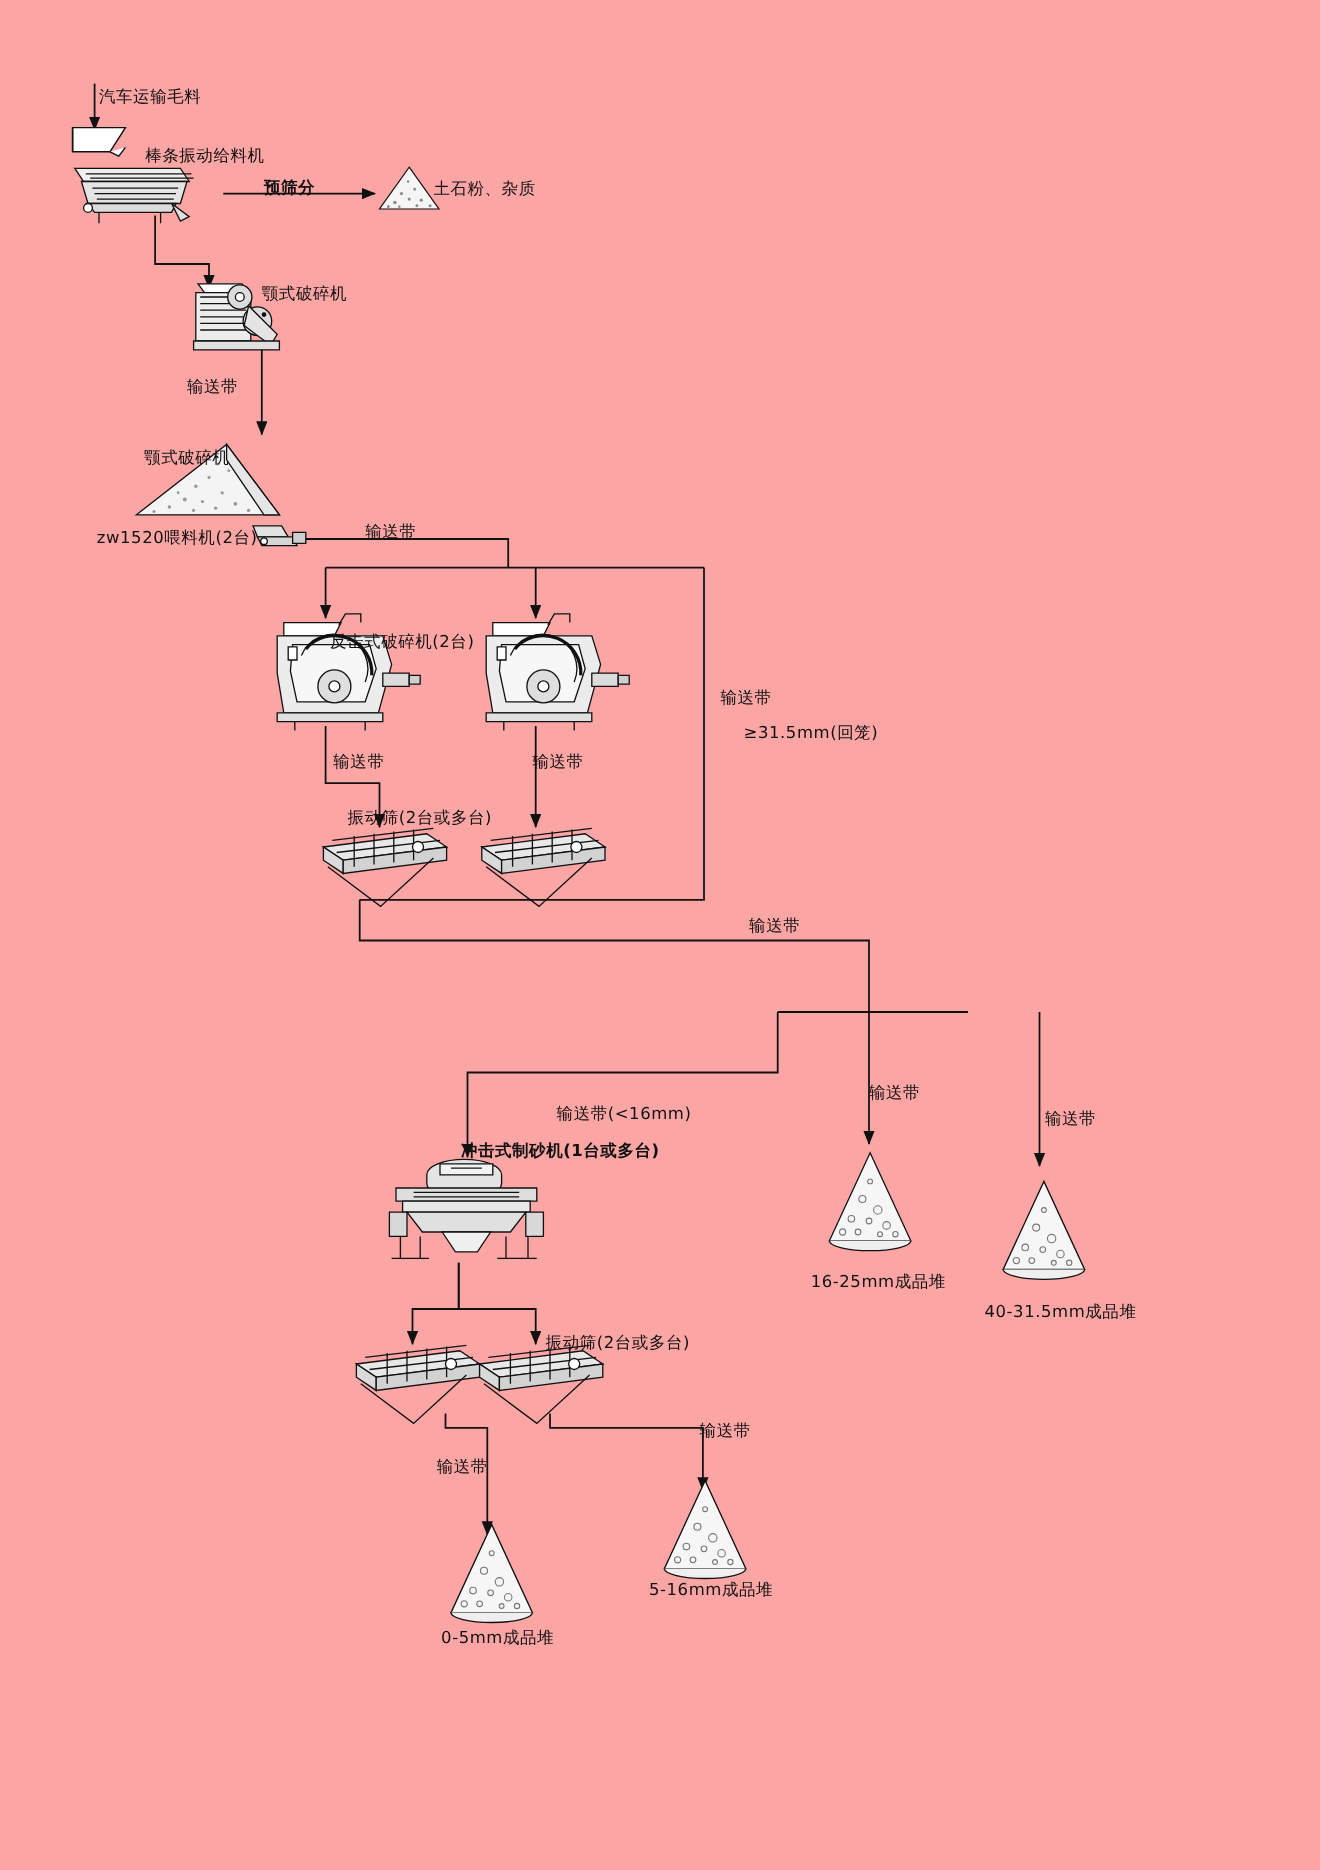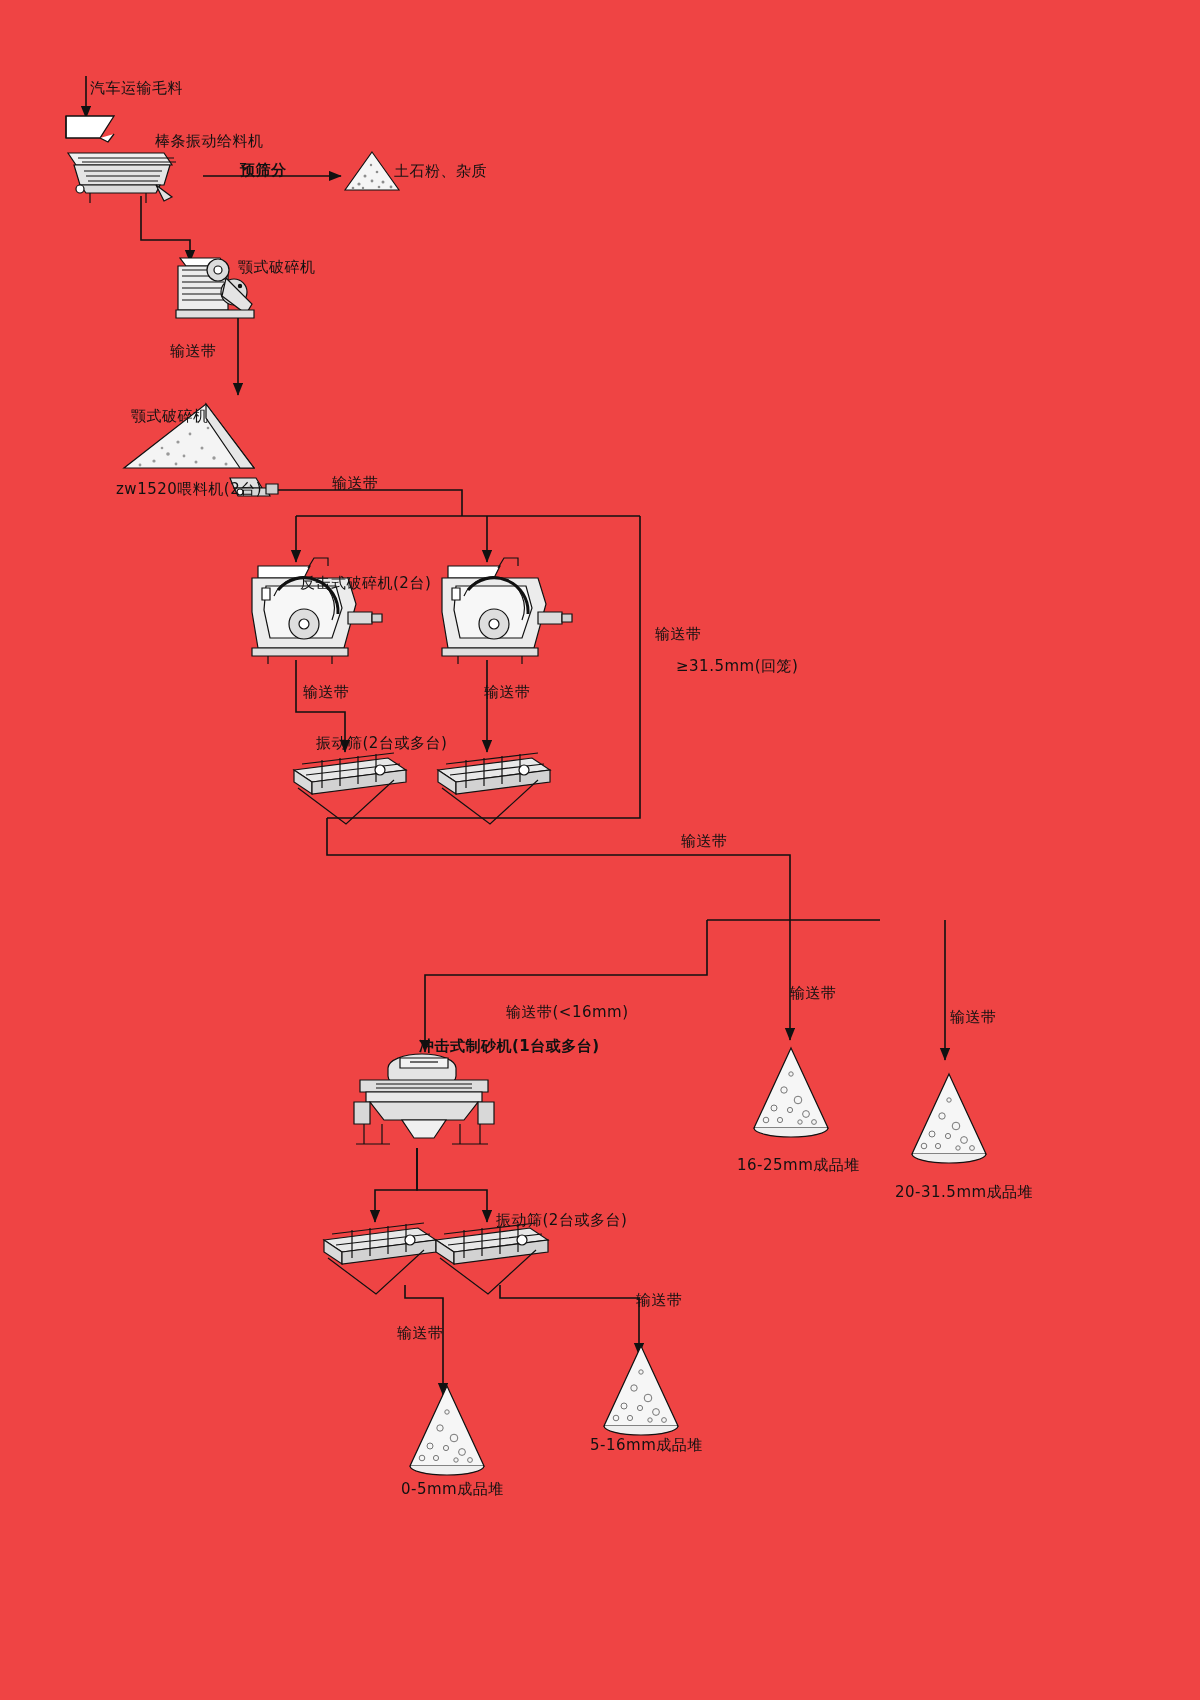--- a/index.html
+++ b/index.html
@@ -4,21 +4,21 @@
 <style>
   html, body {
     margin: 0;
     padding: 0;
     background: #ffffff;
   }
   #page {
     position: relative;
     width: 1200px;
     height: 1700px;
-    background: #ef4444;
+    background: #fca5a5;
     font-family: "DejaVu Sans", "Liberation Sans", sans-serif;
     overflow: hidden;
   }
   .lbl {
     position: absolute;
     font-size: 15px;
     color: #111;
     white-space: nowrap;
     line-height: 1.1;
     letter-spacing: 0.5px;
@@ -340,40 +340,40 @@
       <circle cx="40" cy="66" r="2.6"></circle>
         <circle cx="16" cy="76" r="2.8"></circle>
       <circle cx="64" cy="78" r="2.4"></circle>
         <circle cx="41" cy="30" r="2.2"></circle>
       <circle cx="30" cy="76" r="2.6"></circle>
         <circle cx="50" cy="78" r="2.2"></circle>
     </g>
   </svg>
 
   <div class="lbl" style="left:90px; top:80px;">汽车运输毛料</div>
-  <div class="lbl" style="left:132px; top:133px;margin-left:23px;">棒条振动给料机</div>
+  <div class="lbl" style="left:132px; top:133px;">棒条振动给料机</div>
   <div class="lbl" style="left:240px; top:162px;font-weight:bold;">预筛分</div>
   <div class="lbl" style="left:394px; top:163px;text-align:center;">土石粉、杂质</div>
   <div class="lbl" style="left:238px; top:259px;">颚式破碎机</div>
   <div class="lbl" style="left:170px; top:343px;">输送带</div>
   <div class="lbl" style="left:131px; top:408px;">颚式破碎机</div>
-  <div class="lbl" style="left:88px;  top:481px;margin-left:28px;">zw1520喂料机(2台)</div>
+  <div class="lbl" style="left:88px;  top:481px;">zw1520喂料机(2台)</div>
   <div class="lbl" style="left:332px; top:475px;">输送带</div>
   <div class="lbl" style="left:300px; top:537px;margin-top:38px;">反击式破碎机(2台)</div>
   <div class="lbl" style="left:303px; top:684px;">输送带</div>
   <div class="lbl" style="left:484px; top:684px;">输送带</div>
   <div class="lbl" style="left:655px; top:626px;">输送带</div>
   <div class="lbl" style="left:676px; top:658px;">≥31.5mm(回笼)</div>
   <div class="lbl" style="left:316px; top:735px;">振动筛(2台或多台)</div>
   <div class="lbl" style="left:681px; top:833px;">输送带</div>
   <div class="lbl" style="left:506px; top:1004px;">输送带(&lt;16mm)</div>
   <div class="lbl" style="left:790px; top:985px;">输送带</div>
   <div class="lbl" style="left:950px; top:1009px;">输送带</div>
   <div class="lbl" style="left:419px; top:1038px;font-weight:bold;">冲击式制砂机(1台或多台)</div>
   <div class="lbl" style="left:737px; top:1157px;">16-25mm成品堆</div>
-  <div class="lbl" style="left:895px; top:1184px;">20-31.5mm成品堆</div>
+  <div class="lbl" style="left:895px; top:1184px;">40-31.5mm成品堆</div>
   <div class="lbl" style="left:496px; top:1212px;">振动筛(2台或多台)</div>
   <div class="lbl" style="left:397px; top:1325px;">输送带</div>
   <div class="lbl" style="left:636px; top:1292px;">输送带</div>
   <div class="lbl" style="left:401px; top:1481px;">0-5mm成品堆</div>
   <div class="lbl" style="left:590px; top:1437px;">5-16mm成品堆</div>
 
 </div>
 
 </body></html>

